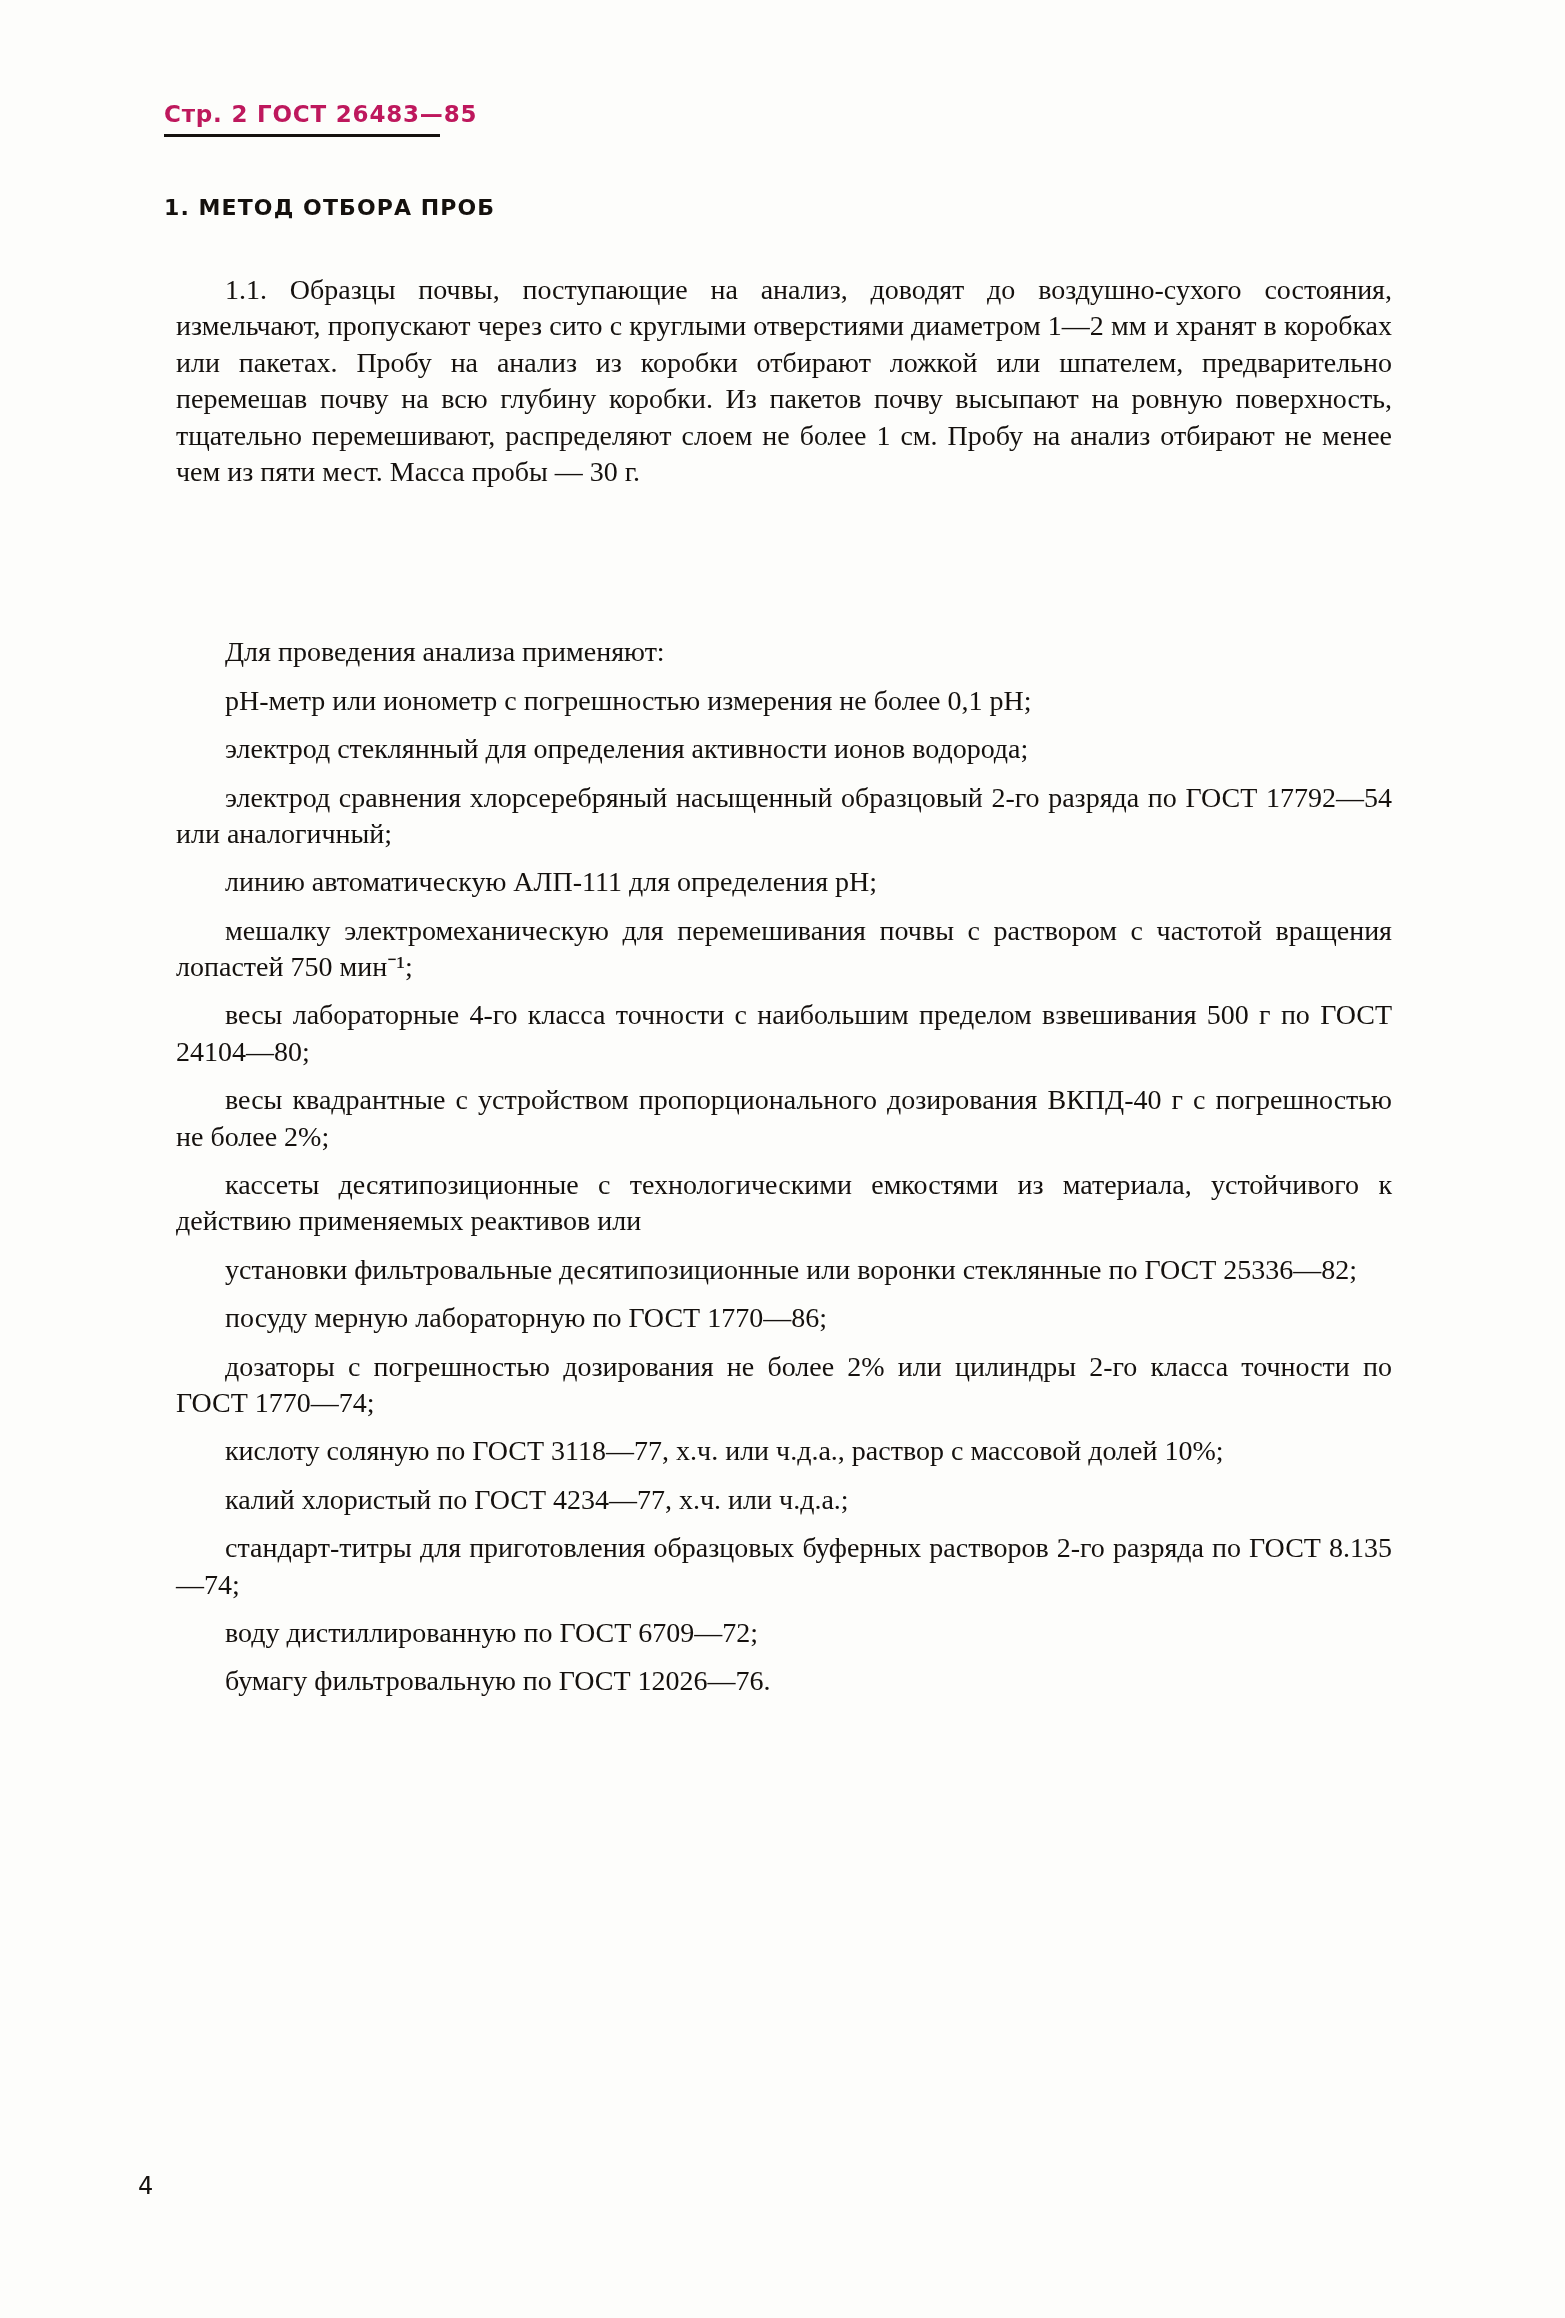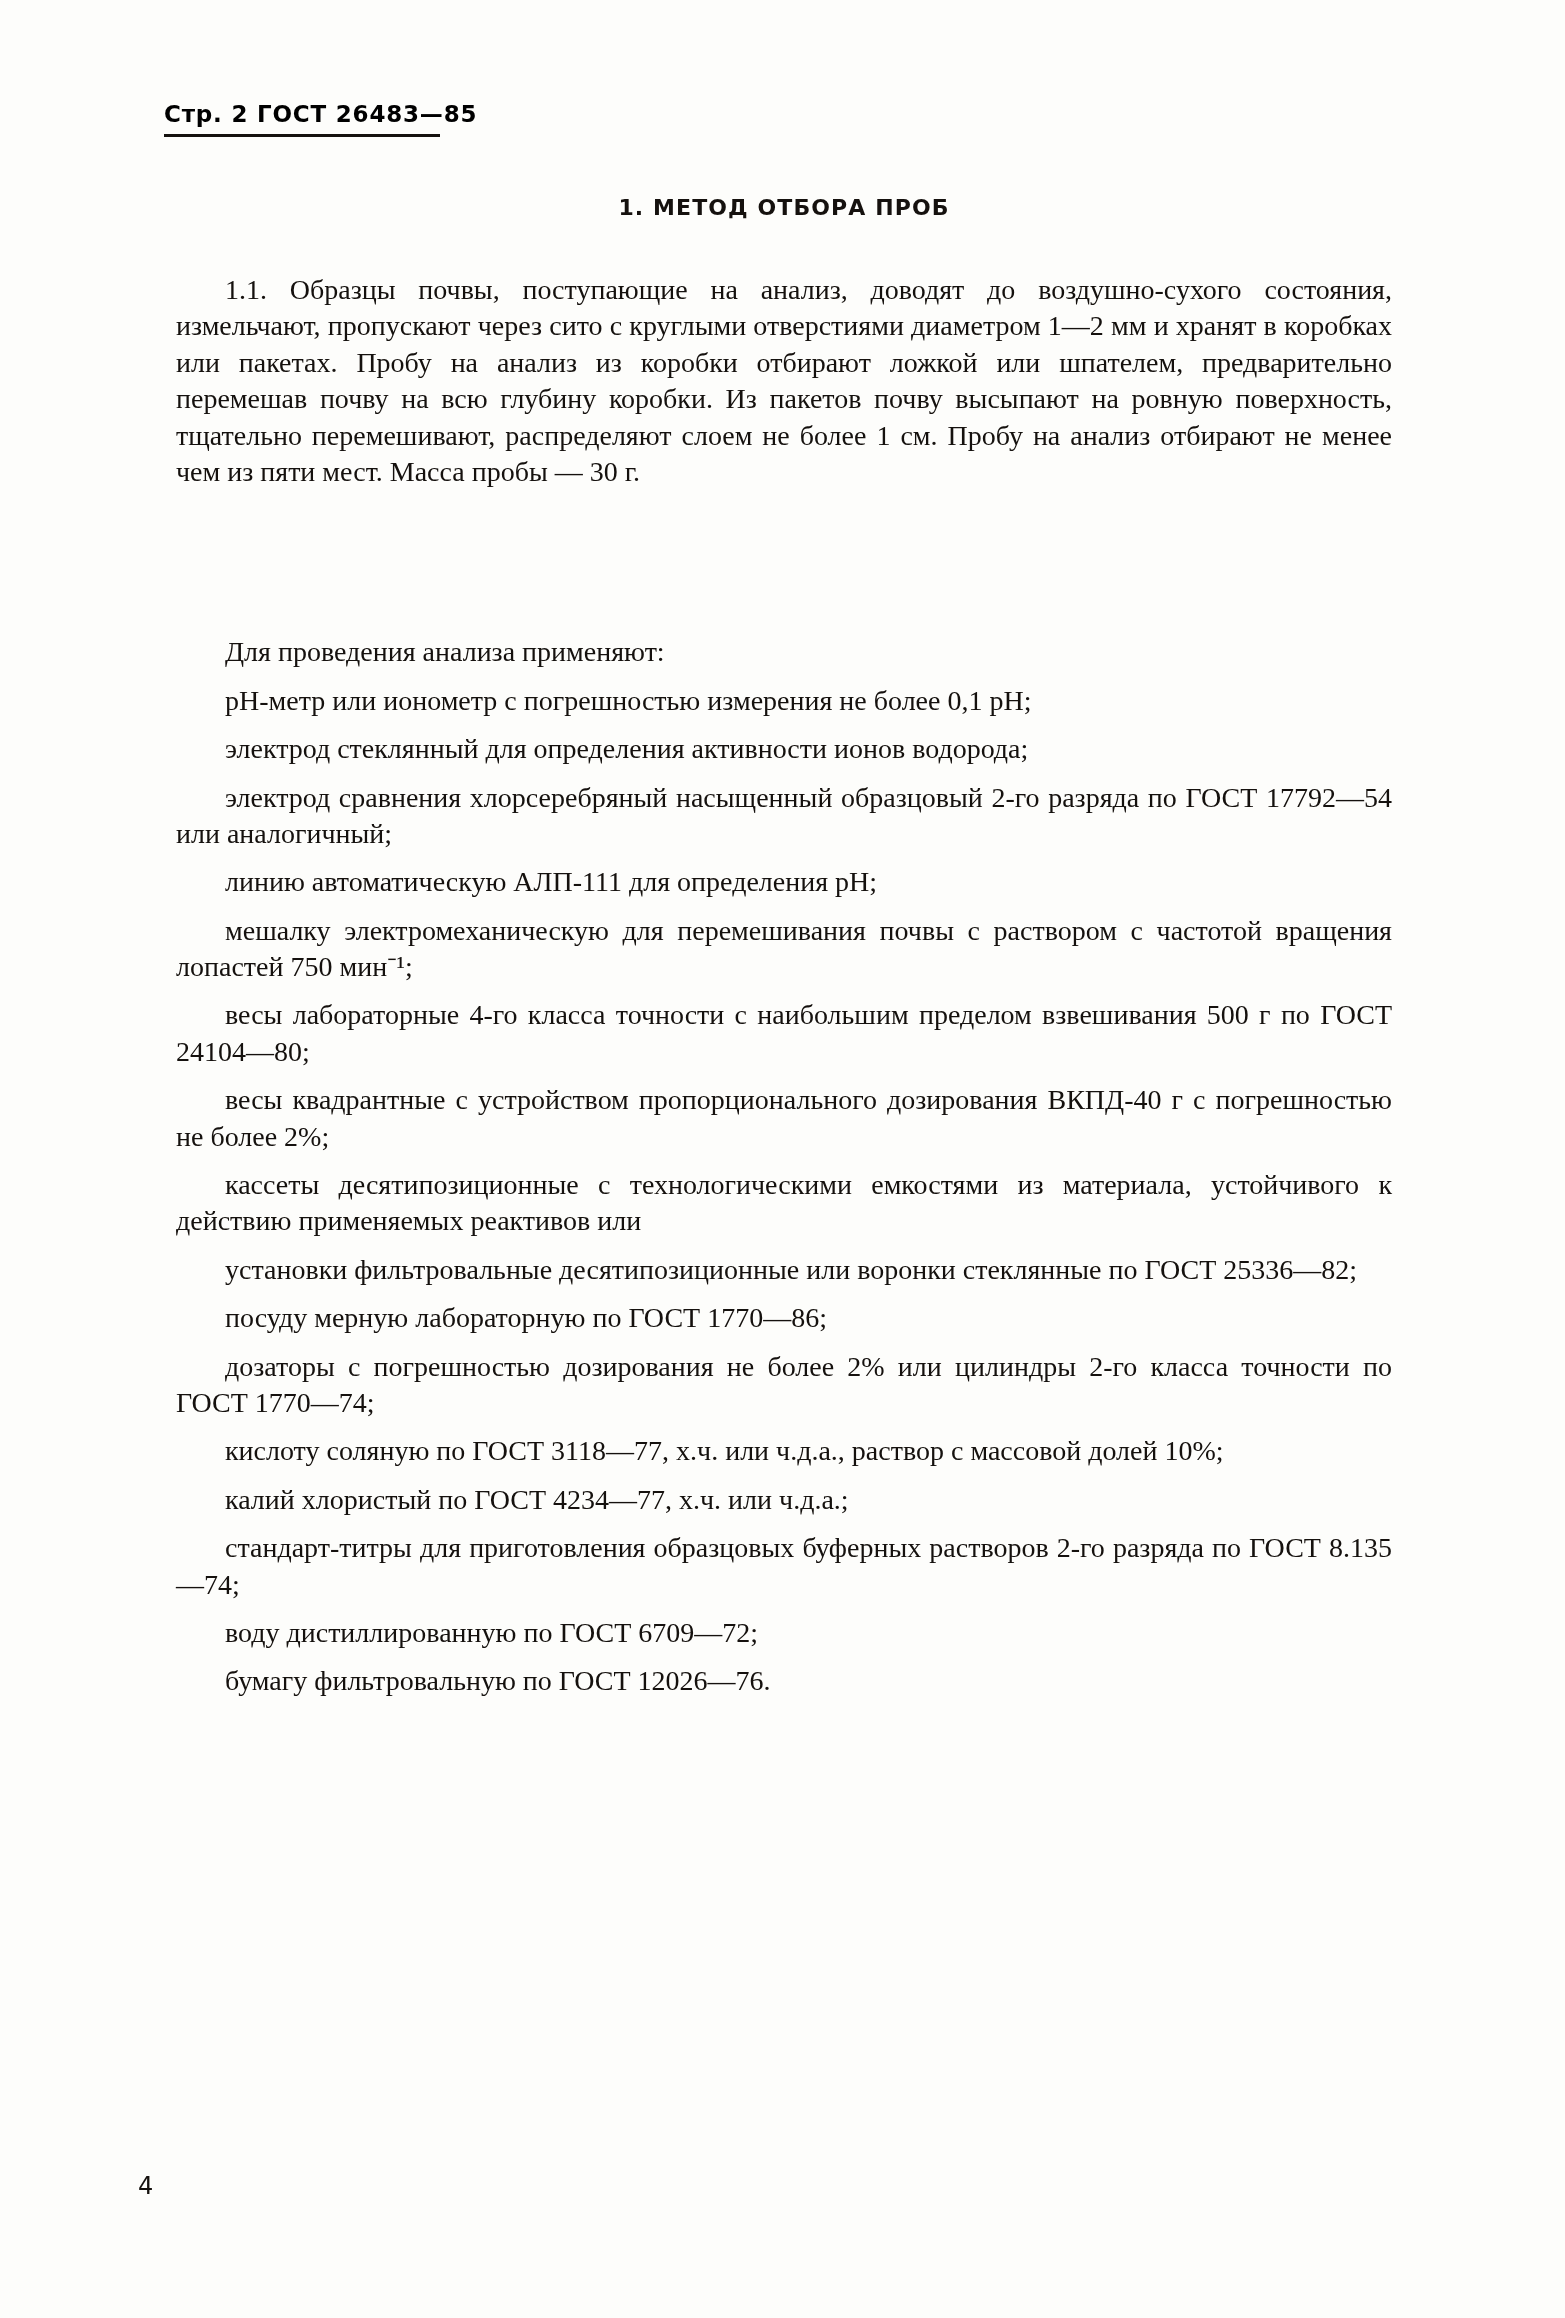--- a/index.html
+++ b/index.html
@@ -27,42 +27,41 @@
     position: absolute;
     left: 164px;
     top: 101px;
     width: 472px;
   }
   .runhead .rh-text {
     font-family: "DejaVu Sans", sans-serif;
     font-weight: bold;
     font-size: 23px;
     letter-spacing: 0.8px;
-    color: #000000;
+    color: #be185d;
     white-space: nowrap;
   }
   .runhead .rh-rule {
     margin-top: 6.7px;
     width: 276px;
     height: 3.4px;
     background: #15110e;
   }
   
   .col {
     position: absolute;
     left: 164px;
     top: 195px;
     width: 1240px;
   }
   h2.section-title {
     font-family: "DejaVu Sans", sans-serif;
     font-weight: bold;
     font-size: 22px;
     letter-spacing: 1.1px;
-    text-align: center;
     margin: 0;
     padding: 0;
   }
   .gap-after-title { height: 40px; }
   p.para {
     margin: 12px;
     padding: 0;
     font-size: 28px;
     line-height: 1.30;
     text-align: justify;

